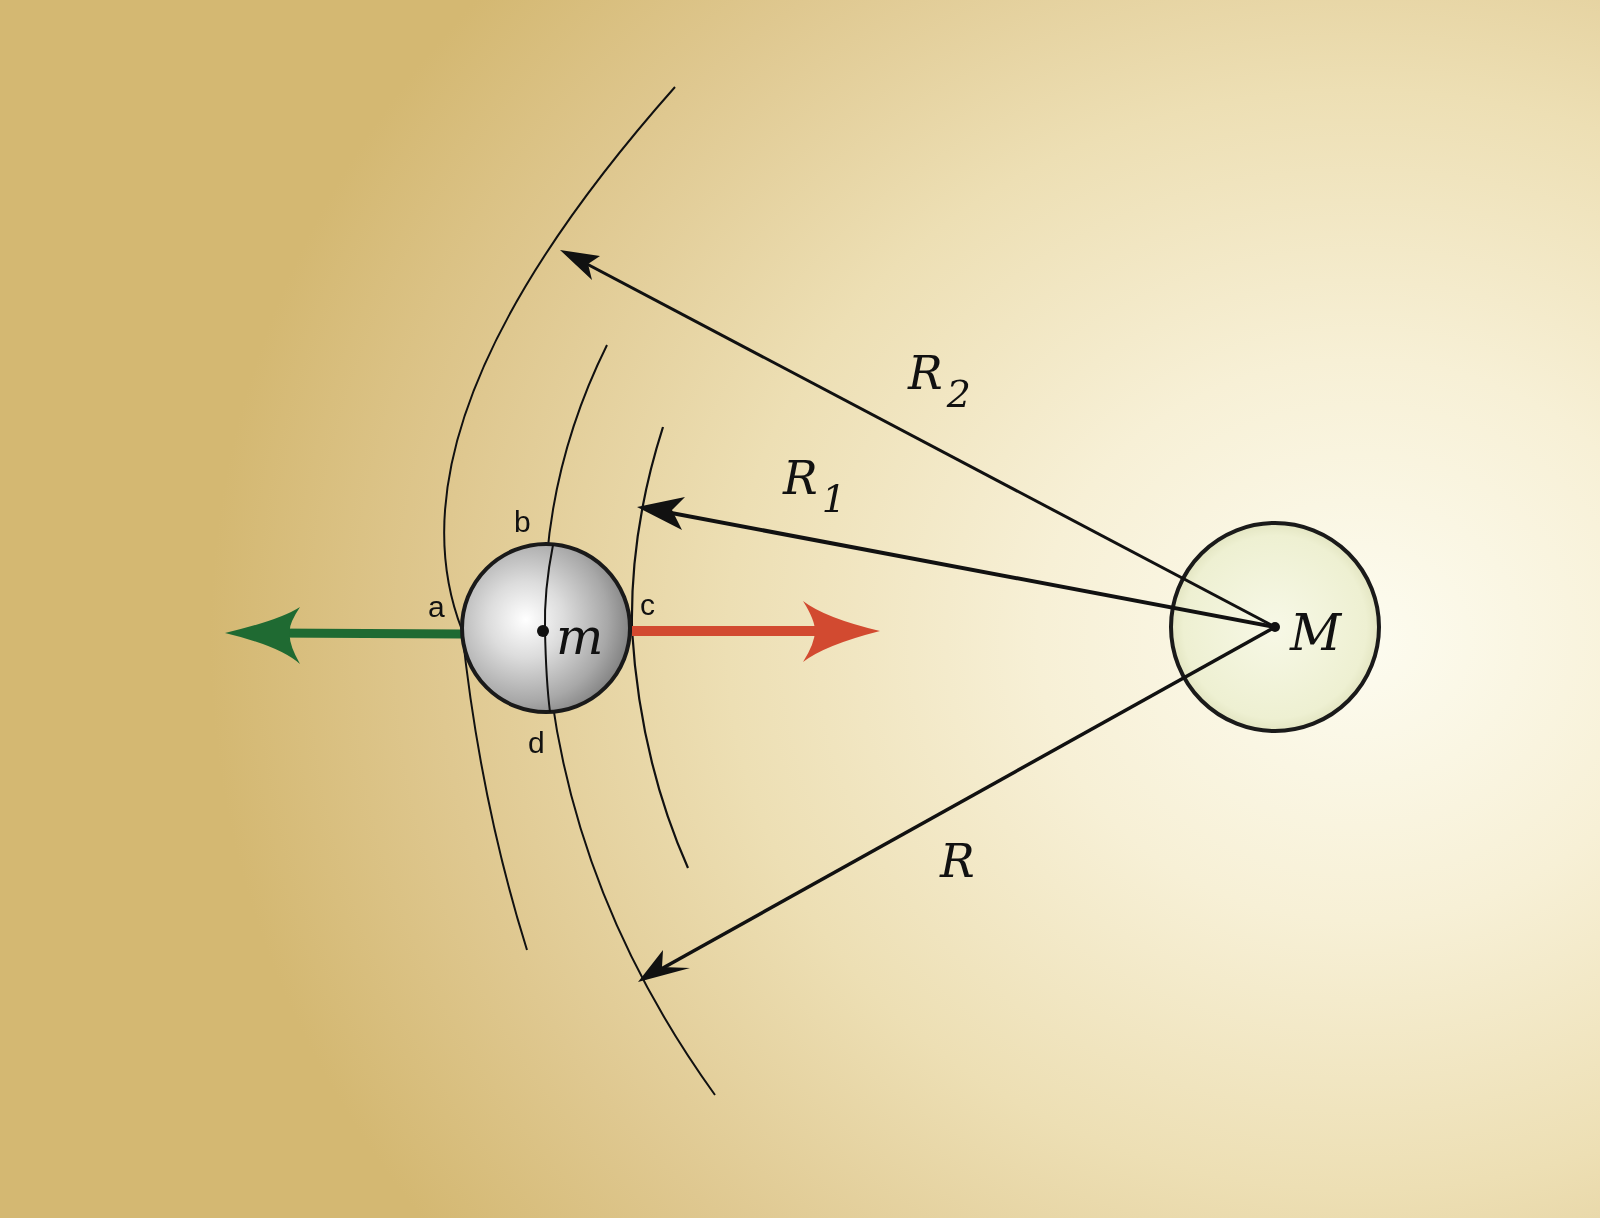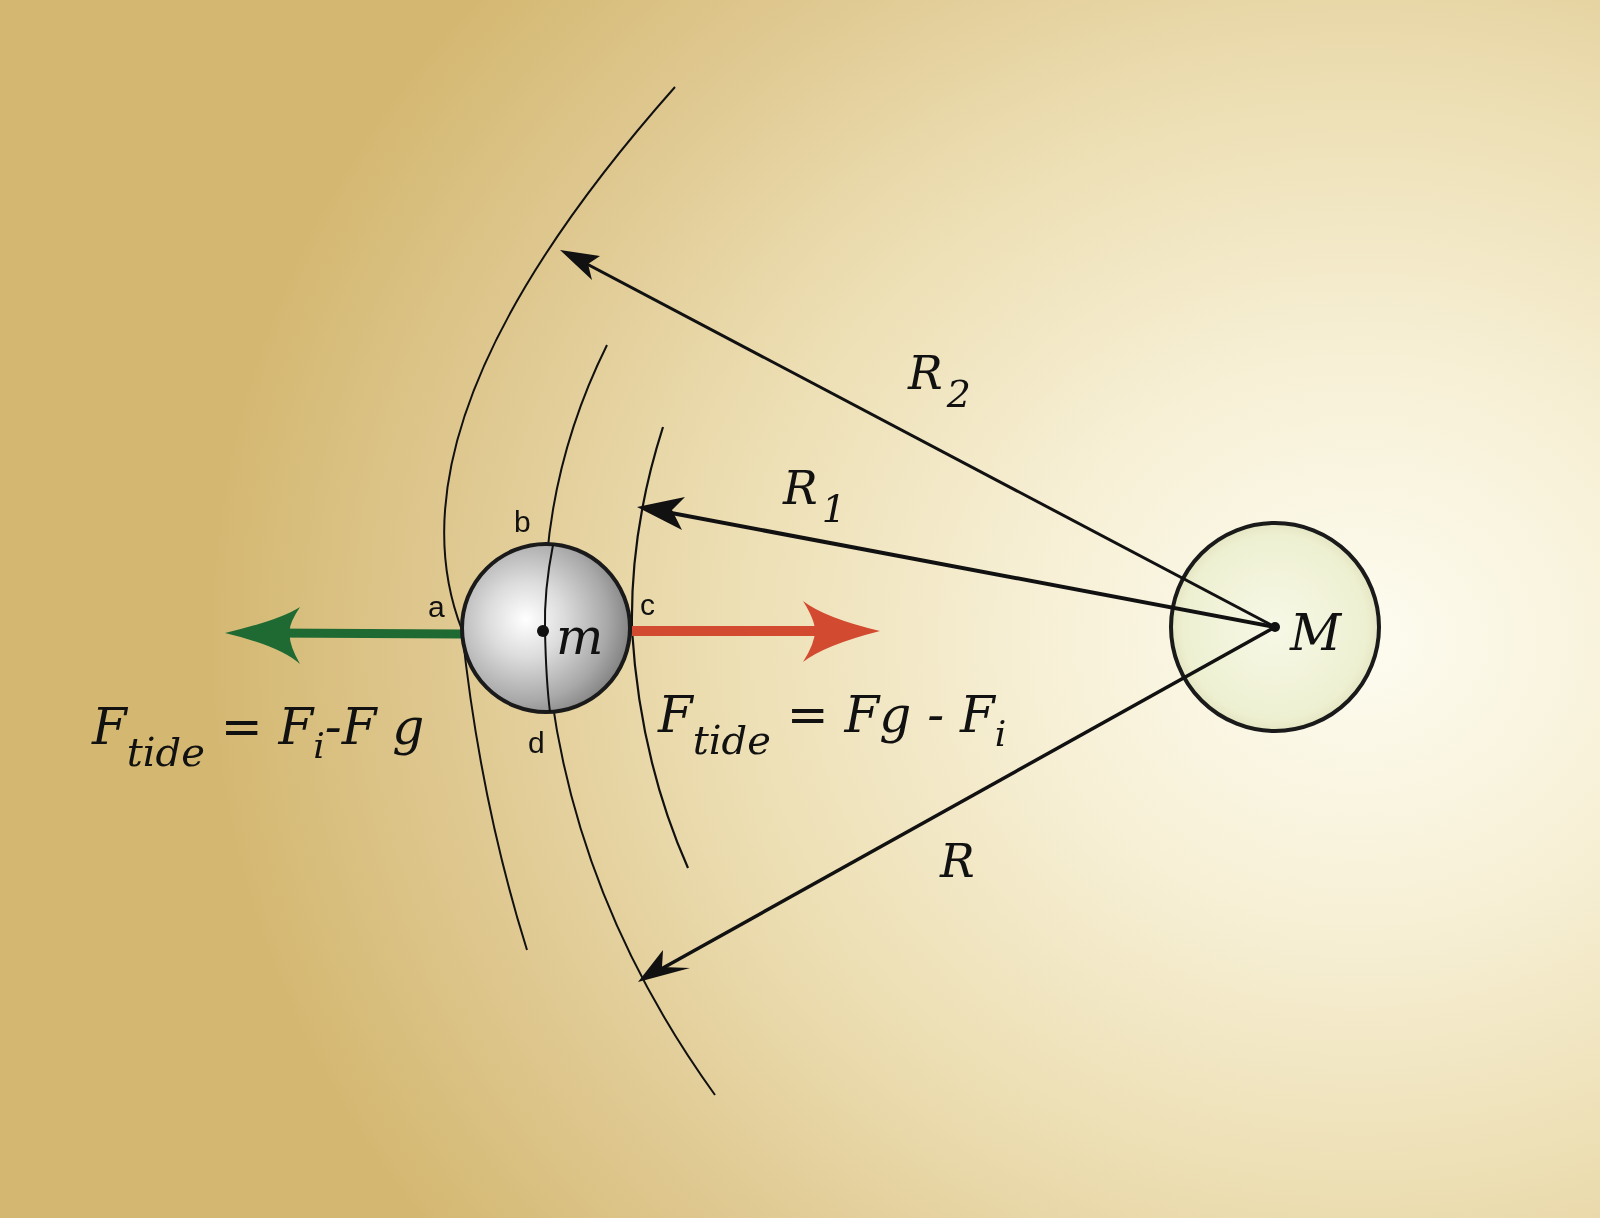--- a/index.html
+++ b/index.html
@@ -71,32 +71,20 @@
   <span class="lbl pt" style="left:514px; top:507px;">b</span>
   <span class="lbl pt" style="left:640px; top:590px;">c</span>
   <span class="lbl pt" style="left:528px; top:728px;">d</span>
 
   <span class="lbl script" style="left:556px; top:612px; font-size:50px;">m</span>
   <span class="lbl script" style="left:1290px; top:608px; font-size:50px;">M</span>
 
   <span class="lbl script" style="left:908px; top:350px; font-size:46px;font-style:italic;">
     <span>R</span><span class="rsub">2</span>
   </span>
-  <span class="lbl script" style="left:783px; top:465px; font-size:46px;">
+  <span class="lbl script" style="left:783px; top:455px; font-size:46px;">
     <span>R</span><span class="rsub">1</span>
   </span>
   <span class="lbl script" style="left:940px; top:838px; font-size:46px;">R</span>
 
-  <div class="lbl script big" style="left:92px; top:702px;">
-    <span>F</span><span class="sub">tide</span>
-    <span style="font-style:normal;">=</span>
-    <span>F</span><span class="sub" style="font-size:36px; top:14px;">i</span><span>-</span><span>F g</span>
-  </div>
 
-  <div class="lbl script big" style="left:658px; top:690px;">
-    <span>F</span><span class="sub">tide</span>
-    <span style="font-style:normal;">=</span>
-    <span>Fg</span>
-    <span>-</span>
-    <span>F</span><span class="sub" style="font-size:36px; top:14px;">i</span>
-  </div>
 
 </div>
 
 </body></html>

